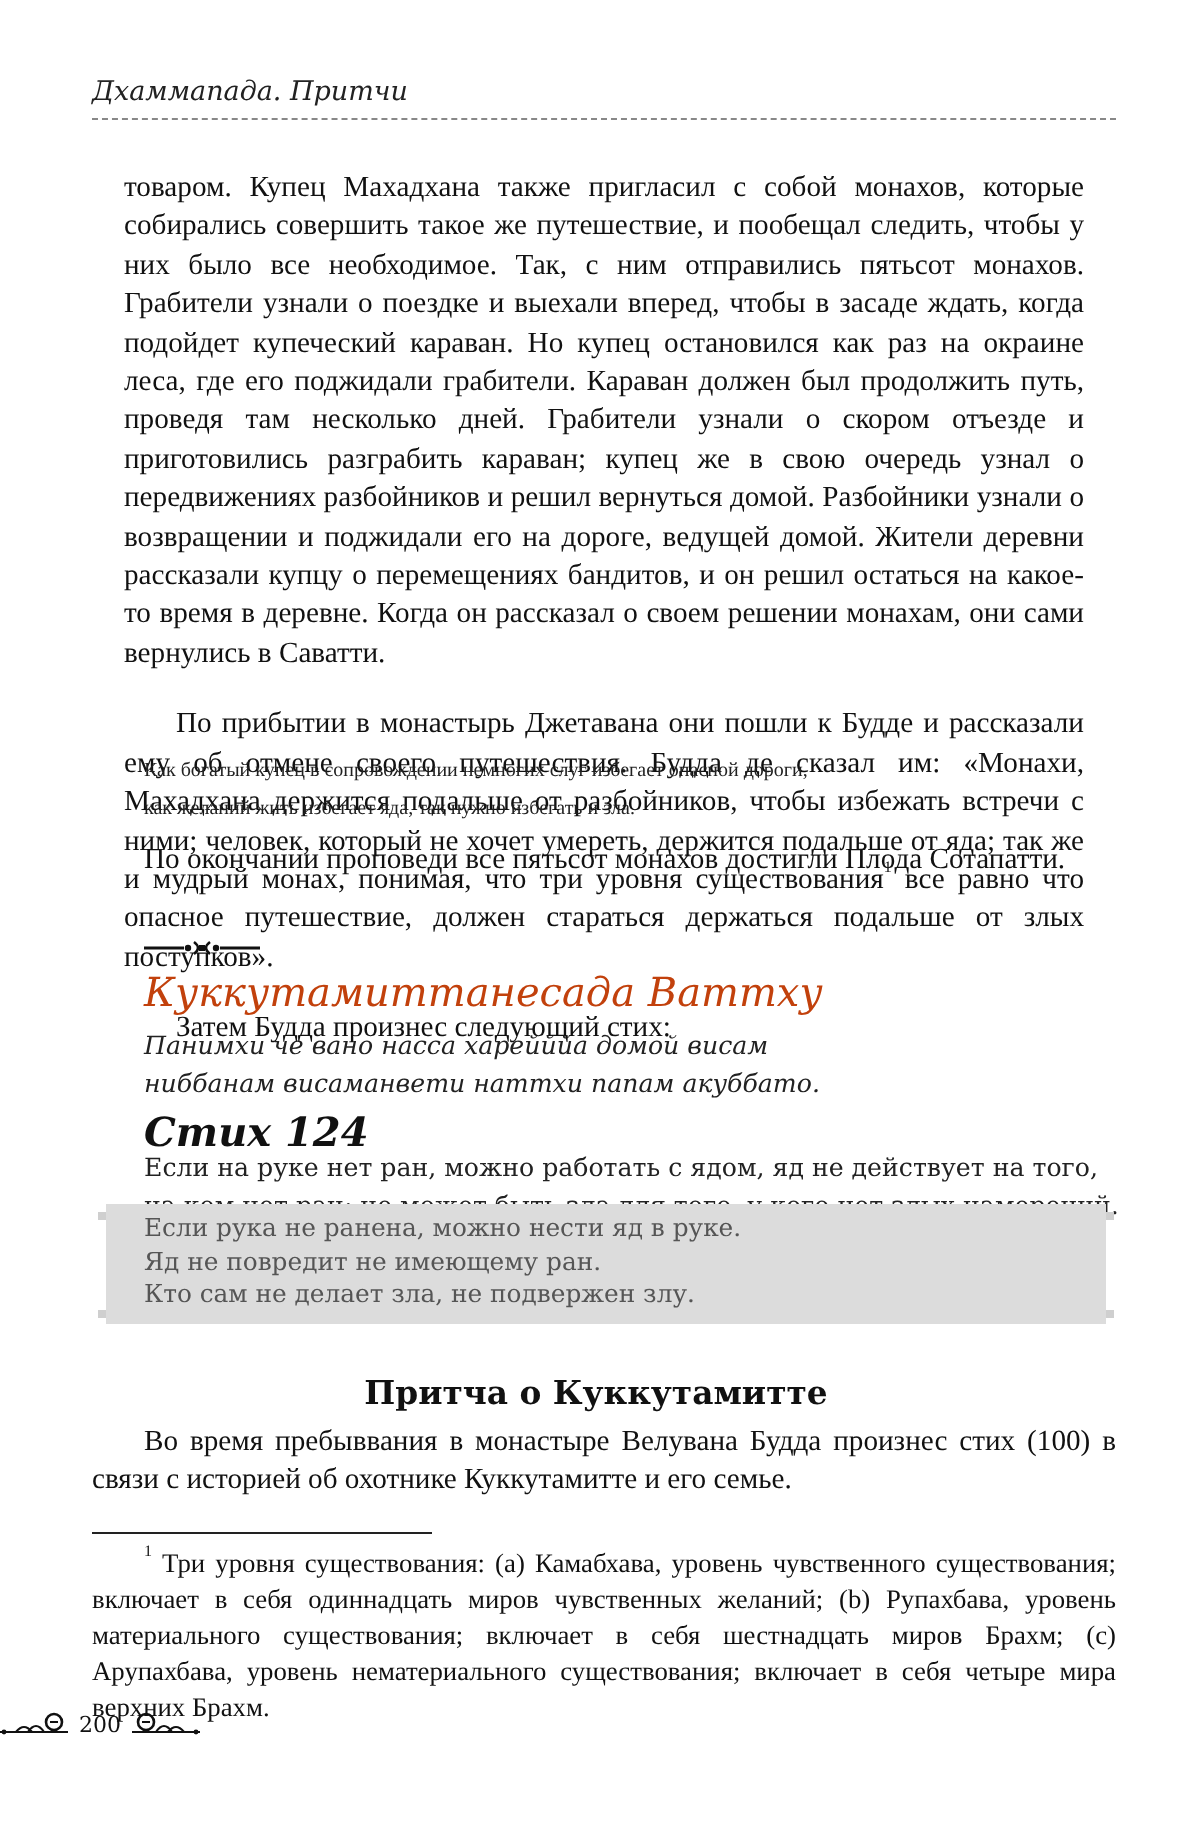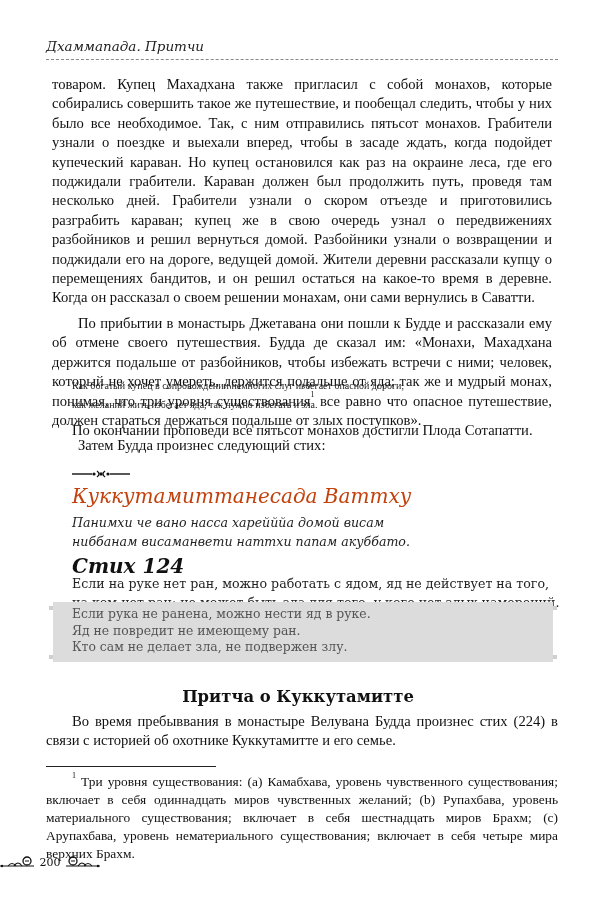--- a/index.html
+++ b/index.html
@@ -1,21 +1,21 @@
 <!DOCTYPE html>
 <html><head>
 <meta charset="utf-8">
 <style>
   html, body { margin:0; padding:0; background:#ffffff; }
   body { width:600px; height:913px; position:relative; overflow:hidden; color:#111; }
   .header { position:absolute; left:46px; top:38px; width:512px; }
   .header-title { font-family:"DejaVu Serif", serif; font-style:italic; font-size:13.5px; color:#222; }
   .header-rule { margin-top:5px; border-top:1px dashed #888; height:0; }
   .body { position:absolute; left:46px; top:69px; width:512px; font-family:"Liberation Serif", serif; font-size:14.6px; line-height:19.4px; text-align:justify; }
-  .body p { margin:6px; }
+  .body p { margin:16px; }
   .indent { text-indent:26px; }
   .verse { position:absolute; left:72px; width:490px; font-family:Liberation Serif, serif; font-size:10px; line-height:18.5px; color:#222; }
   .ornament { position:absolute; left:72px; top:470px; width:58px; height:8px; }
   .sect-title { position:absolute; left:72px; top:484px; font-family:"DejaVu Serif", serif; font-style:italic; font-size:20px; color:#c2410c; }
   .pali { position:absolute; left:72px; top:514px; font-family:"DejaVu Serif", serif; font-style:italic; font-size:12.6px; line-height:18.5px; color:#222; }
   .verse-num { position:absolute; left:72px; top:554px; font-family:"DejaVu Serif", serif; font-style:italic; font-weight:bold; font-size:20px; }
   .verse-trans { position:absolute; left:72px; top:575px; font-family:"DejaVu Serif", serif; font-size:12.6px; line-height:18.5px; color:#222; }
   .box { position:absolute; left:53px; top:602px; width:500px; height:60px; background:#dcdcdc; }
   .box-text { position:absolute; left:72px; top:606px; font-family:"DejaVu Serif", serif; font-size:12.4px; line-height:16.5px; color:#555; }
   .box-corner { position:absolute; width:4px; height:4px; background:#cfcfcf; }
@@ -78,21 +78,21 @@
 <div class="box-corner" style="left:553px; top:606px;"></div>
 <div class="box-corner" style="left:553px; top:655px;"></div>
 <div class="box-text">
   <div>Если рука не ранена, можно нести яд в руке.</div>
   <div>Яд не повредит не имеющему ран.</div>
   <div>Кто сам не делает зла, не подвержен злу.</div>
 </div>
 
 <div class="parable-title">Притча о Куккутамитте</div>
 <div class="parable-text">
-  <p style="margin:0; text-indent:26px;">Во время пребыввания в монастыре Велувана Будда произнес стих (224) в связи с историей об охотнике Куккутамитте и его семье.</p>
+  <p style="margin:0; text-indent:26px;">Во время пребыввания в монастыре Велувана Будда произнес стих (100) в связи с историей об охотнике Куккутамитте и его семье.</p>
 </div>
 
 <div class="fn-rule"></div>
 <div class="footnote">
   <p><sup>1</sup><span> Три уровня существования: (a) Камабхава, уровень чувственного существования; включает в себя одиннадцать миров чувственных желаний; (b) Рупахбава, уровень материального существования; включает в себя шестнадцать миров Брахм; (c) Арупахбава, уровень нематериального существования; включает в себя четыре мира верхних Брахм.</span></p>
 </div>
 
 <div class="page-num-wrap">
   <svg class="flourish" viewBox="0 0 34 12">
     <line x1="0" y1="10" x2="34" y2="10" stroke="#111" stroke-width="1"></line>

